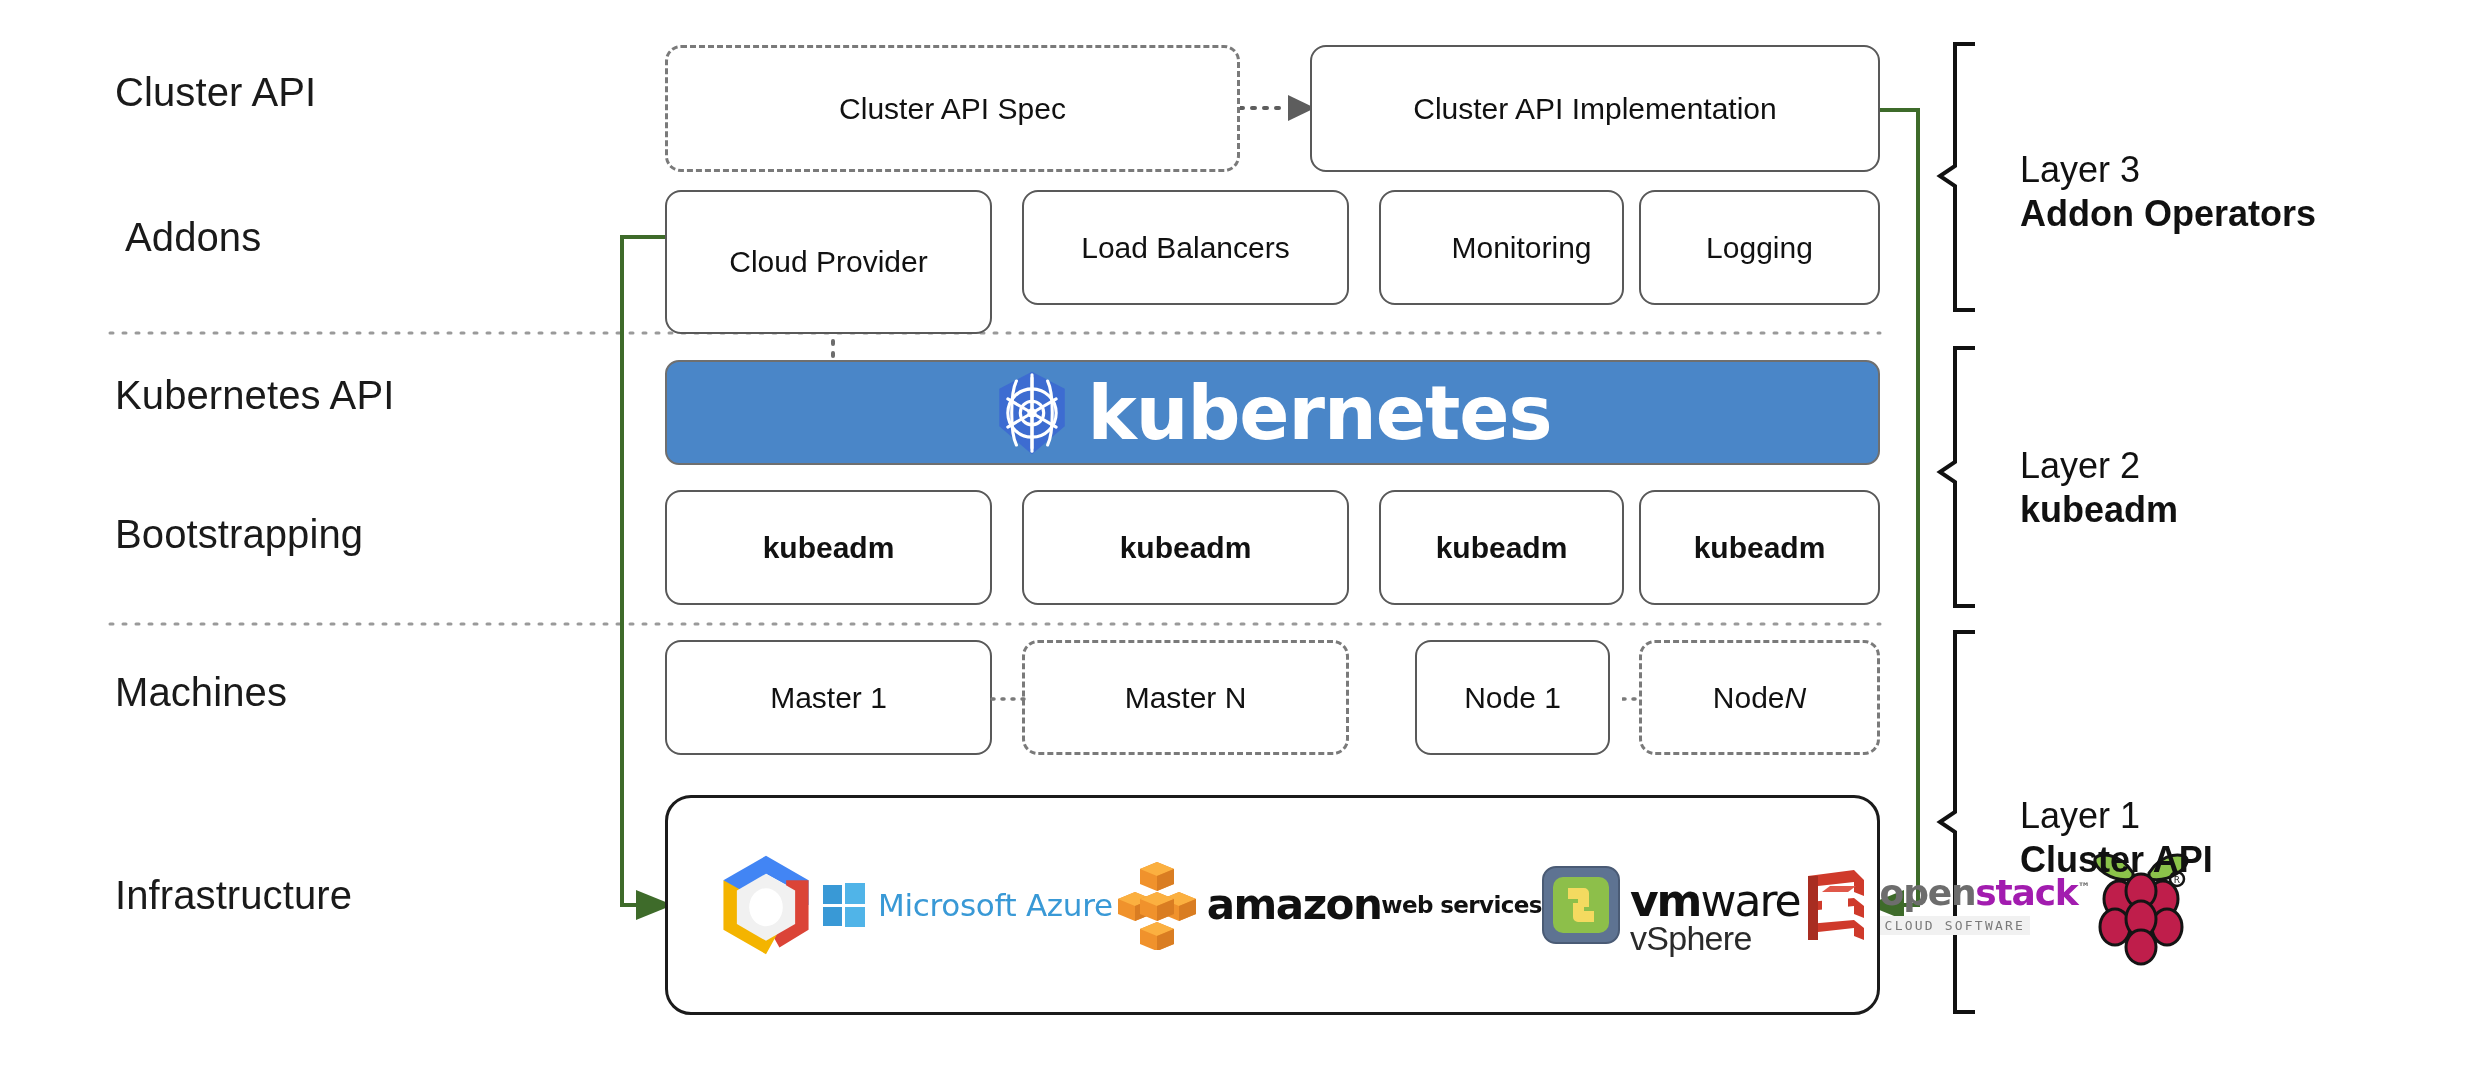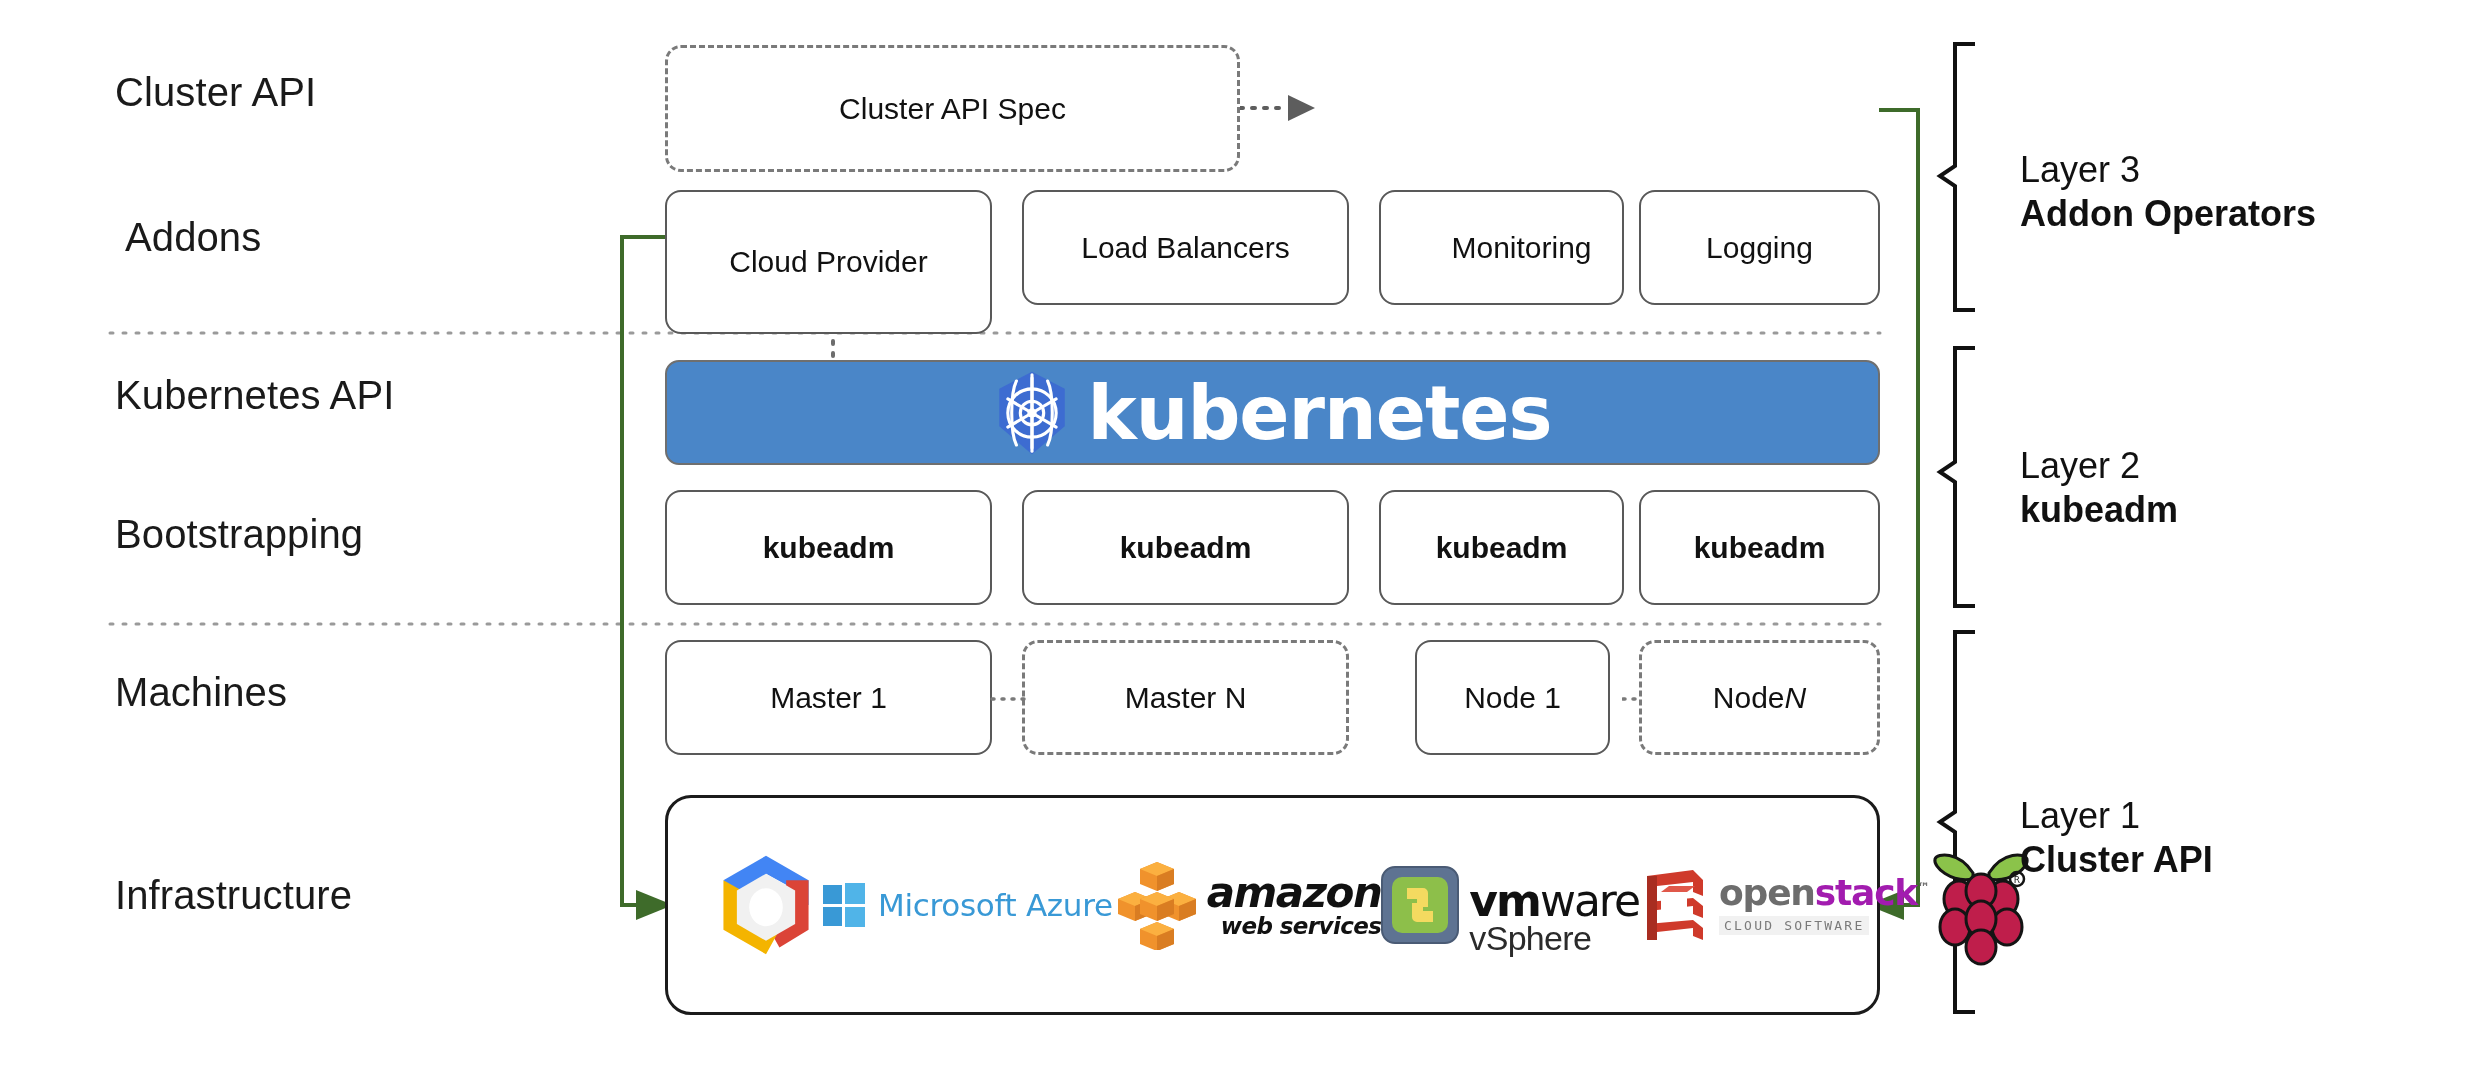--- a/index.html
+++ b/index.html
@@ -83,21 +83,21 @@
     flex:0 0 auto;
   }
 
   
   .azure{gap:12px;}
   .azure-text{
     color:#3999d6;font-size:31px;font-weight:400;letter-spacing:-.3px;
     font-family:"DejaVu Sans","Liberation Sans",sans-serif;
   }
   
-  .aws-text-wrap{display:flex;flex-direction:column;align-items:flex-end;line-height:1;font-style:italic;}
+  .aws-text-wrap{display:flex;flex-direction:row;align-items:center;line-height:1;}
   .aws-amazon{font-size:42px;font-weight:bold;letter-spacing:-1.5px;color:#111;
     font-family:"DejaVu Sans","Liberation Sans",sans-serif;}
   .aws-ws{font-size:23px;font-weight:bold;letter-spacing:-.6px;color:#111;margin-top:1px;
     font-family:"DejaVu Sans","Liberation Sans",sans-serif;}
   
   .vmw-text-wrap{display:flex;flex-direction:column;align-items:flex-start;line-height:1;}
   .vmw-top{font-size:44px;font-weight:bold;letter-spacing:-2px;color:#111;
     font-family:"DejaVu Sans","Liberation Sans",sans-serif;margin-top:24px;}
   .vmw-top .thin{font-weight:400;}
   .vmw-sub{font-size:34px;font-weight:400;letter-spacing:-.7px;color:#2b2b2b;margin-top:-2px;
@@ -152,20 +152,23 @@
 
   <div class="row-label" style="left:115px;top:70px;">Cluster API</div>
   <div class="row-label" style="left:125px;top:215px;">Addons</div>
   <div class="row-label" style="left:115px;top:373px;">Kubernetes API</div>
   <div class="row-label" style="left:115px;top:512px;">Bootstrapping</div>
   <div class="row-label" style="left:115px;top:670px;">Machines</div>
   <div class="row-label" style="left:115px;top:873px;">Infrastructure</div>
 
   <div class="box dashed" style="left:665px;top:45px;width:575px;height:127px;">
     <span>Cluster API Spec</span>
+  </div>
+  <div class="box solid" style="left:1310px;top:45px;width:570px;height:127px;">
+    <span>Cluster API Implementation</span>
   </div>
 
   <div class="box solid" style="left:665px;top:190px;width:327px;height:144px;text-align:right;">
     <span>Cloud Provider</span>
   </div>
   <div class="box solid" style="left:1022px;top:190px;width:327px;height:115px;">
     <span>Load Balancers</span>
   </div>
   <div class="box solid" style="left:1379px;top:190px;width:245px;height:115px;padding-left:40px;">
     <span>Monitoring</span>

